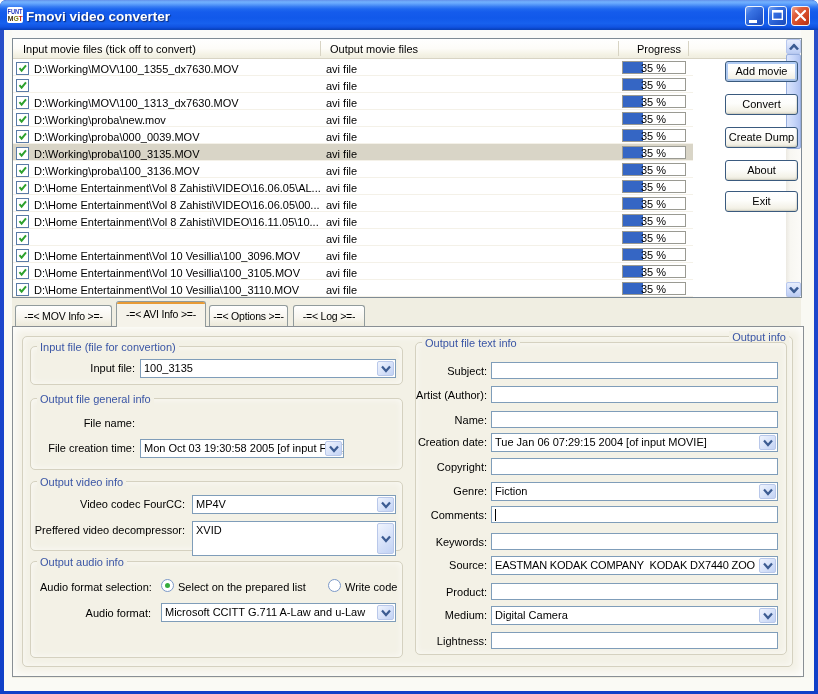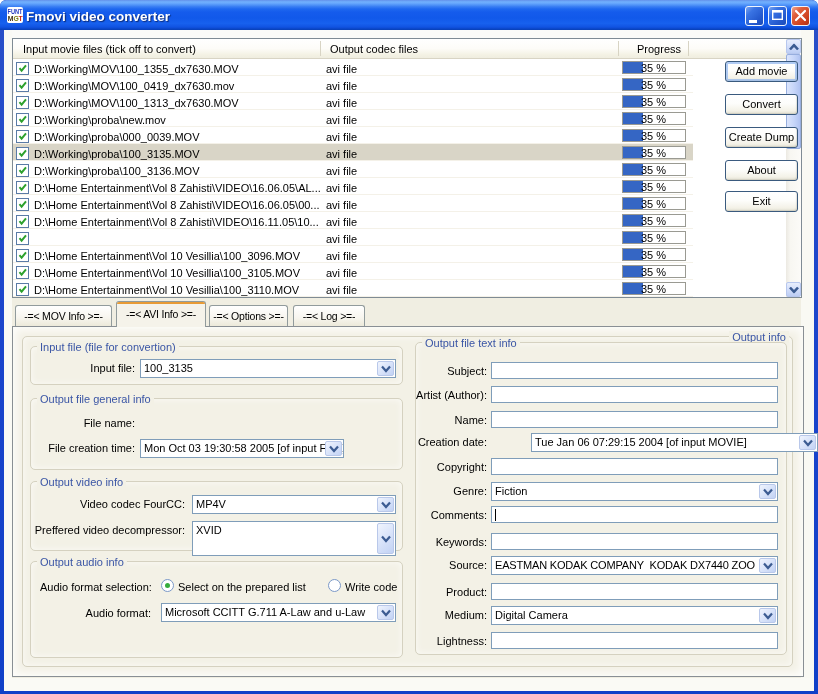--- a/index.html
+++ b/index.html
@@ -89,21 +89,21 @@
   </div>
   <div id="client">
     <div style="position:absolute;left:0;top:0;width:810px;height:8px;background:#fbfbf8;"></div>
     <div style="position:absolute;left:0;top:0;width:8px;height:661px;background:#fafaf5;"></div>
     <div style="position:absolute;right:0;top:0;width:13px;height:661px;background:#f9f9f3;"></div>
     <div style="position:absolute;left:0;bottom:0;width:810px;height:13px;background:#fafaf5;"></div>
   </div>
   <div id="list">
     <div id="lhead">
       <div class="hcell" style="left:10px;">Input movie files (tick off to convert)</div>
-      <div class="hcell" style="left:317px;">Output codec files</div>
+      <div class="hcell" style="left:317px;">Output movie files</div>
       <div class="hcell" style="left:624px;">Progress</div>
       <div class="hsep" style="left:307px;"></div>
       <div class="hsep" style="left:605px;"></div>
       <div class="hsep" style="left:675px;"></div>
     </div>
     <div id="lrows">
         <div class="lrow" style="top:20px;">
           <span class="cb">
             <svg width="11" height="11" viewBox="0 0 11 11" style="position:absolute;left:0px;top:0px;">
               <path d="M2.5 5.2 L4.6 7.6 L9 2.4" stroke="#2da12d" stroke-width="2" fill="none"></path>
@@ -115,21 +115,20 @@
             <span class="fill"></span>
             <span class="pt">35 %</span>
           </span>
         </div>
         <div class="lrow" style="top:37px;">
           <span class="cb">
             <svg width="11" height="11" viewBox="0 0 11 11" style="position:absolute;left:0px;top:0px;">
               <path d="M2.5 5.2 L4.6 7.6 L9 2.4" stroke="#2da12d" stroke-width="2" fill="none"></path>
             </svg>
           </span>
-          <span class="t1">D:\Working\MOV\100_0419_dx7630.mov</span>
           <span class="t2">avi file</span>
           <span class="pbar">
             <span class="fill"></span>
             <span class="pt">35 %</span>
           </span>
         </div>
         <div class="lrow" style="top:54px;">
           <span class="cb">
             <svg width="11" height="11" viewBox="0 0 11 11" style="position:absolute;left:0px;top:0px;">
               <path d="M2.5 5.2 L4.6 7.6 L9 2.4" stroke="#2da12d" stroke-width="2" fill="none"></path>
@@ -375,21 +374,21 @@
     <div class="cap">Output file text info</div>
   </div>
   <div id="rrows">
       <div class="lab" style="left:380px;top:365px;width:107px;">Subject:</div>
       <div class="inp" style="left:491px;top:362px;width:287px;height:17px;"></div>
       <div class="lab" style="left:380px;top:389px;width:107px;">Artist (Author):</div>
       <div class="inp" style="left:491px;top:386px;width:287px;height:17px;"></div>
       <div class="lab" style="left:380px;top:414px;width:107px;">Name:</div>
       <div class="inp" style="left:491px;top:411px;width:287px;height:17px;"></div>
       <div class="lab" style="left:380px;top:436px;width:107px;">Creation date:</div>
-      <div class="combo" style="left:491px;top:433px;width:287px;height:19px;margin-left:40px;">Tue Jan 06 07:29:15 2004 [of input MOVIE]<span class="carr">
+      <div class="combo" style="left:491px;top:433px;width:287px;height:19px;">Tue Jan 06 07:29:15 2004 [of input MOVIE]<span class="carr">
           <svg width="11" height="9" viewBox="0 0 11 9">
             <path d="M1.5 2 L5.5 6.5 L9.5 2" stroke="#3c5c92" stroke-width="2.2" fill="none"></path>
           </svg>
         </span></div>
       <div class="lab" style="left:380px;top:461px;width:107px;">Copyright:</div>
       <div class="inp" style="left:491px;top:458px;width:287px;height:17px;"></div>
       <div class="lab" style="left:380px;top:485px;width:107px;">Genre:</div>
       <div class="combo" style="left:491px;top:482px;width:287px;height:19px;">Fiction<span class="carr">
           <svg width="11" height="9" viewBox="0 0 11 9">
             <path d="M1.5 2 L5.5 6.5 L9.5 2" stroke="#3c5c92" stroke-width="2.2" fill="none"></path>

